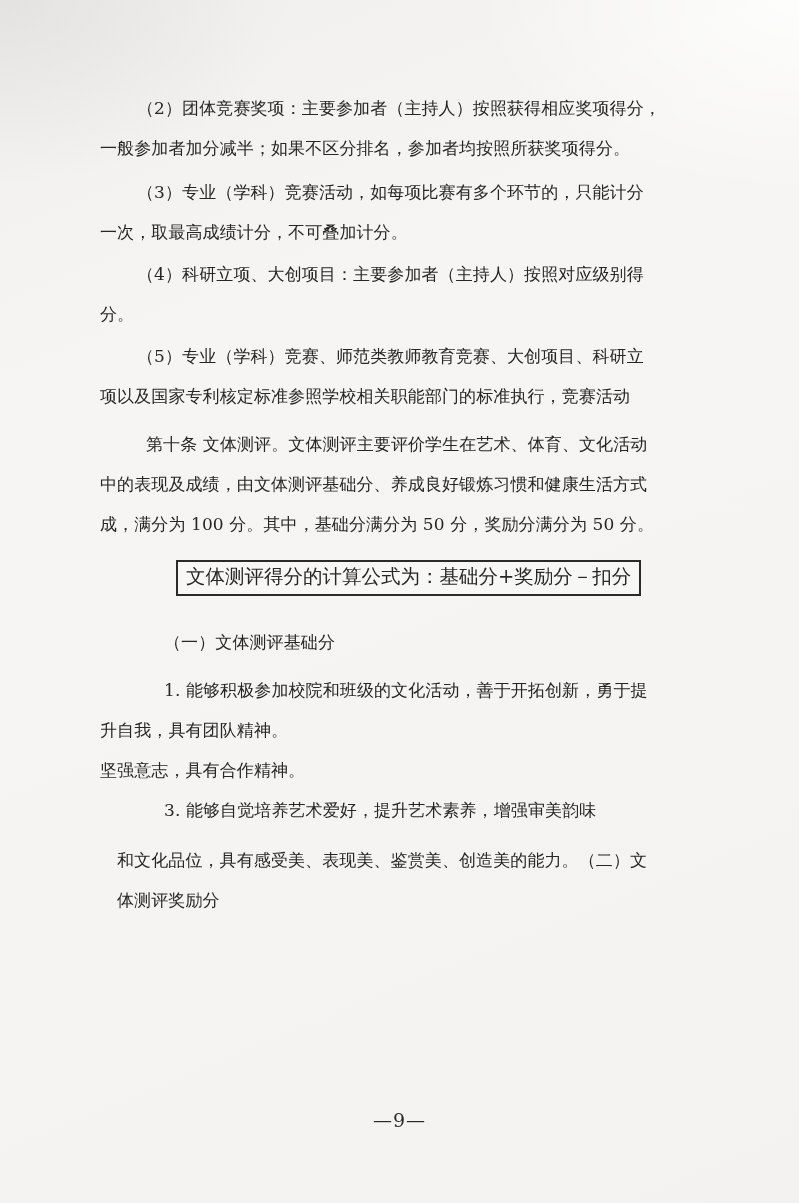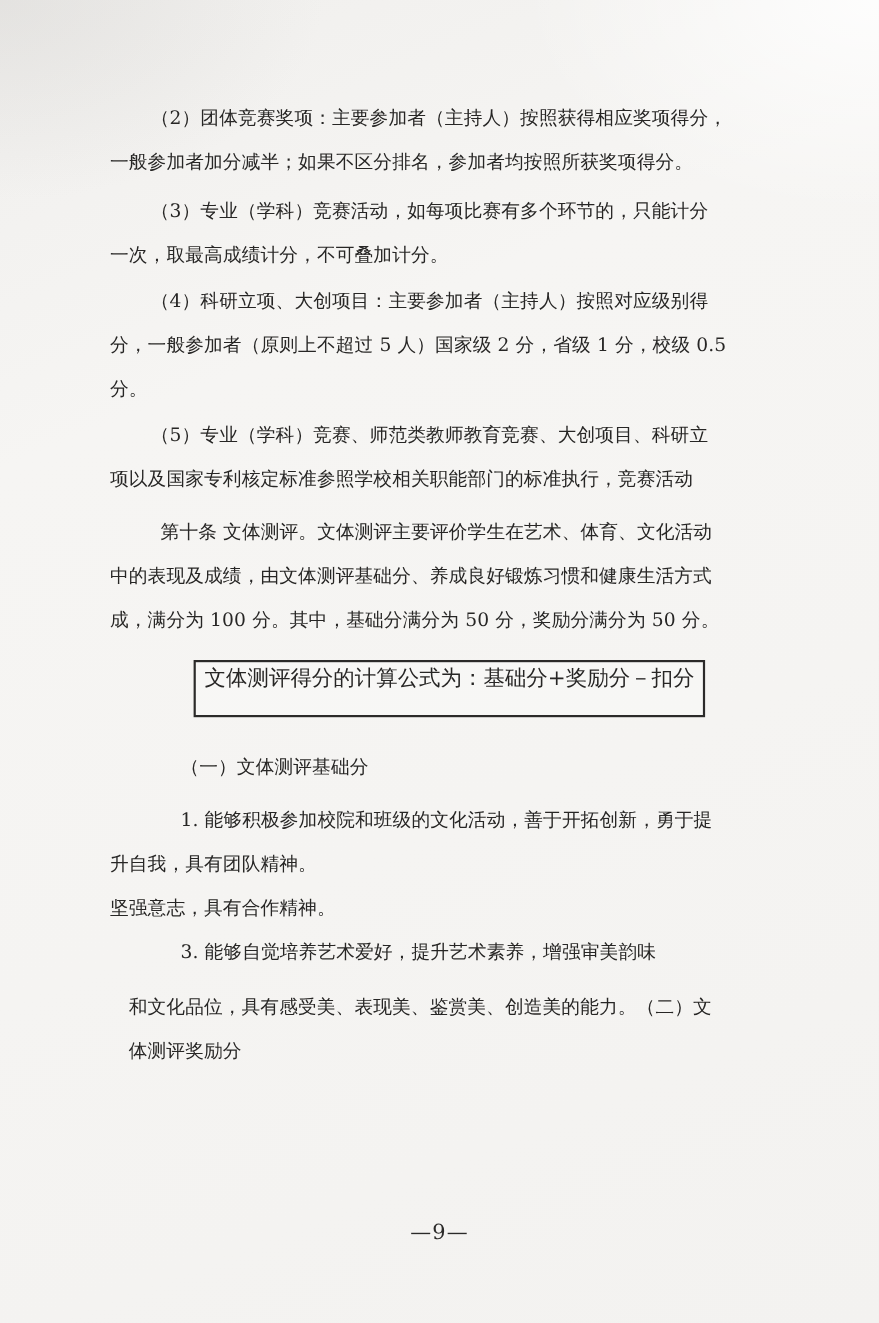--- a/index.html
+++ b/index.html
@@ -34,21 +34,21 @@
   .indent-lg { text-indent: 64px; }
   .mt2  { margin-top: 2px; }
   .mt4  { margin-top: 4px; }
   .mt8  { margin-top: 8px; }
   .mt10 { margin-top: 10px; }
   .mt26 { margin-top: 26px; }
   .formula-box {
     width: fit-content;
     margin: 16px 0 0 76px;
     border: 2px solid #2b2a29;
-    padding: 2px 8px 20px 8px;
+    padding: 2px 8px 4px 8px;
     font-size: 19.5px;
     line-height: 26px;
     white-space: nowrap;
     background: rgba(255,255,255,0.25);
   }
   .page-number {
     position: absolute;
     top: 1108px; left: 0; width: 100%;
     text-align: center;
     font-size: 19px;
@@ -60,21 +60,20 @@
 </head>
 <body>
 
 <div class="page">
   <div class="content">
     <div class="line indent-sm">（2）团体竞赛奖项：主要参加者（主持人）按照获得相应奖项得分，</div>
     <div class="line">一般参加者加分减半；如果不区分排名，参加者均按照所获奖项得分。</div>
     <div class="line indent-sm mt4">（3）专业（学科）竞赛活动，如每项比赛有多个环节的，只能计分</div>
     <div class="line">一次，取最高成绩计分，不可叠加计分。</div>
     <div class="line indent-sm mt2">（4）科研立项、大创项目：主要参加者（主持人）按照对应级别得</div>
-    <div class="line">分，一般参加者（原则上不超过 5 人）国家级 2 分，省级 1 分，校级 0.5</div>
     <div class="line">分。</div>
     <div class="line indent-sm mt2">（5）专业（学科）竞赛、师范类教师教育竞赛、大创项目、科研立</div>
     <div class="line">项以及国家专利核定标准参照学校相关职能部门的标准执行，竞赛活动</div>
     <div class="line indent-md mt8">第十条 文体测评。文体测评主要评价学生在艺术、体育、文化活动</div>
     <div class="line">中的表现及成绩，由文体测评基础分、养成良好锻炼习惯和健康生活方式</div>
     <div class="line">成，满分为 100 分。其中，基础分满分为 50 分，奖励分满分为 50 分。</div>
 
     <div class="formula-box">文体测评得分的计算公式为：基础分+奖励分－扣分</div>
 
     <div class="line indent-lg mt26">（一）文体测评基础分</div>

